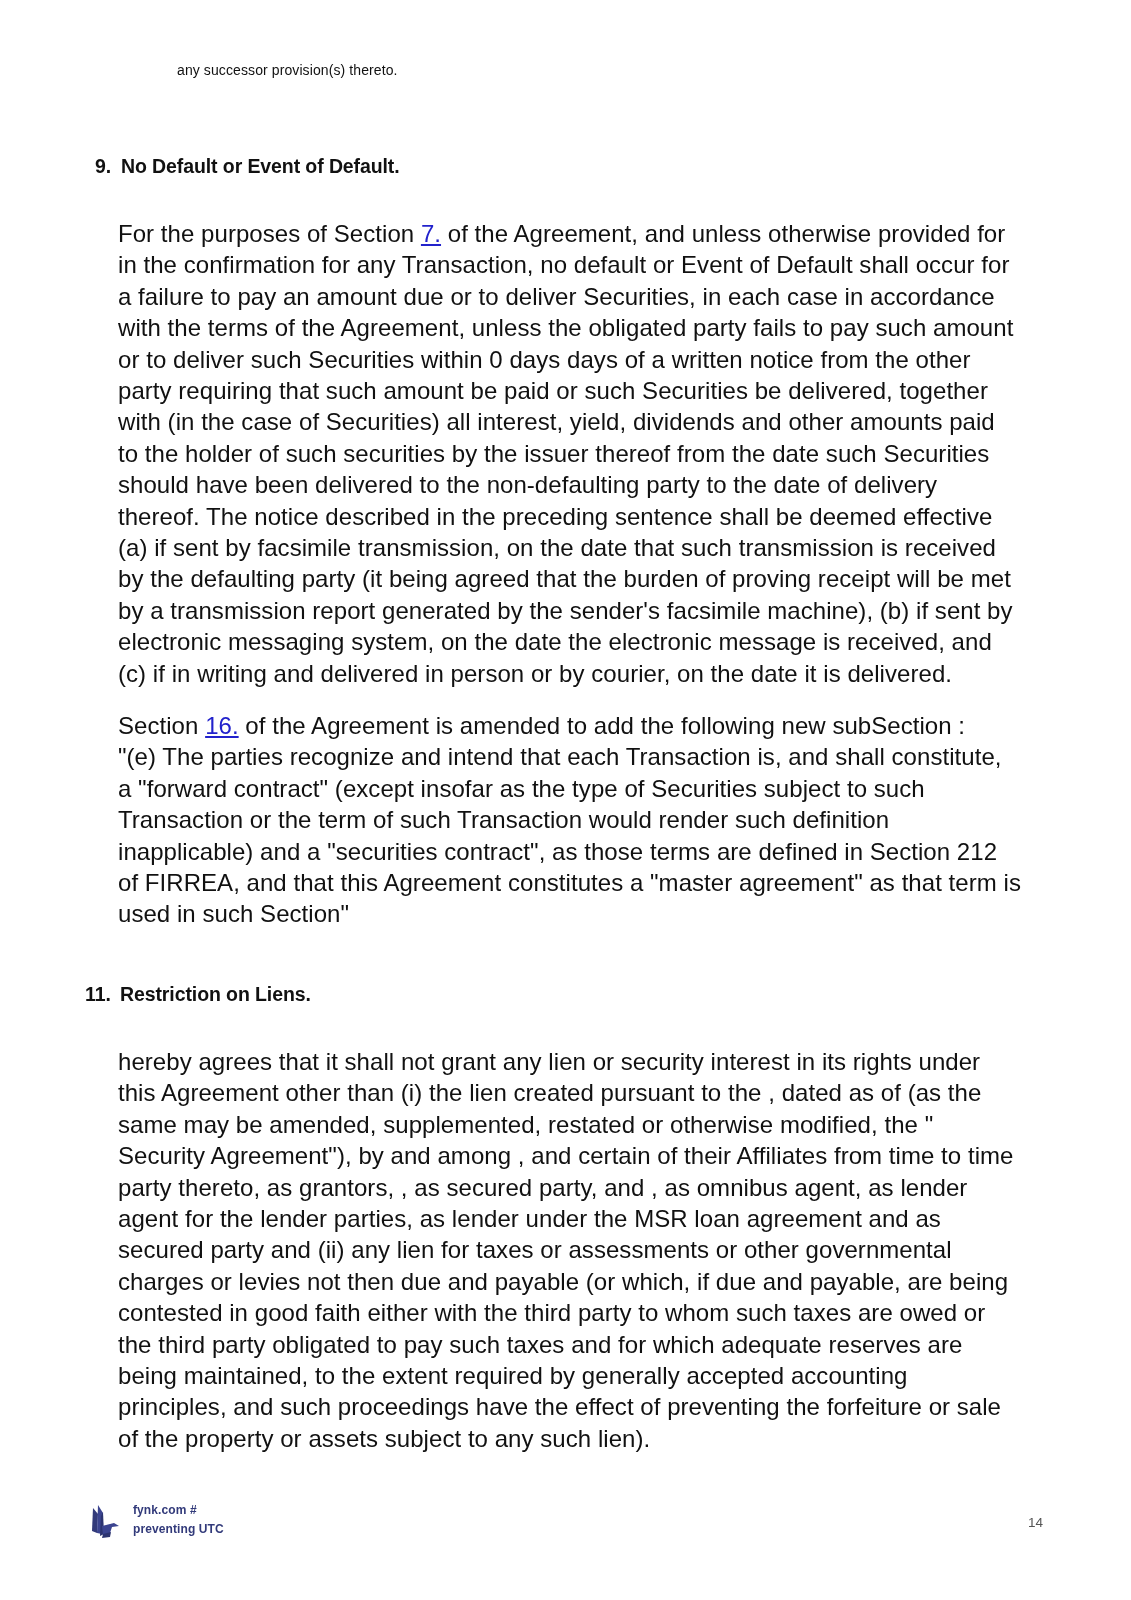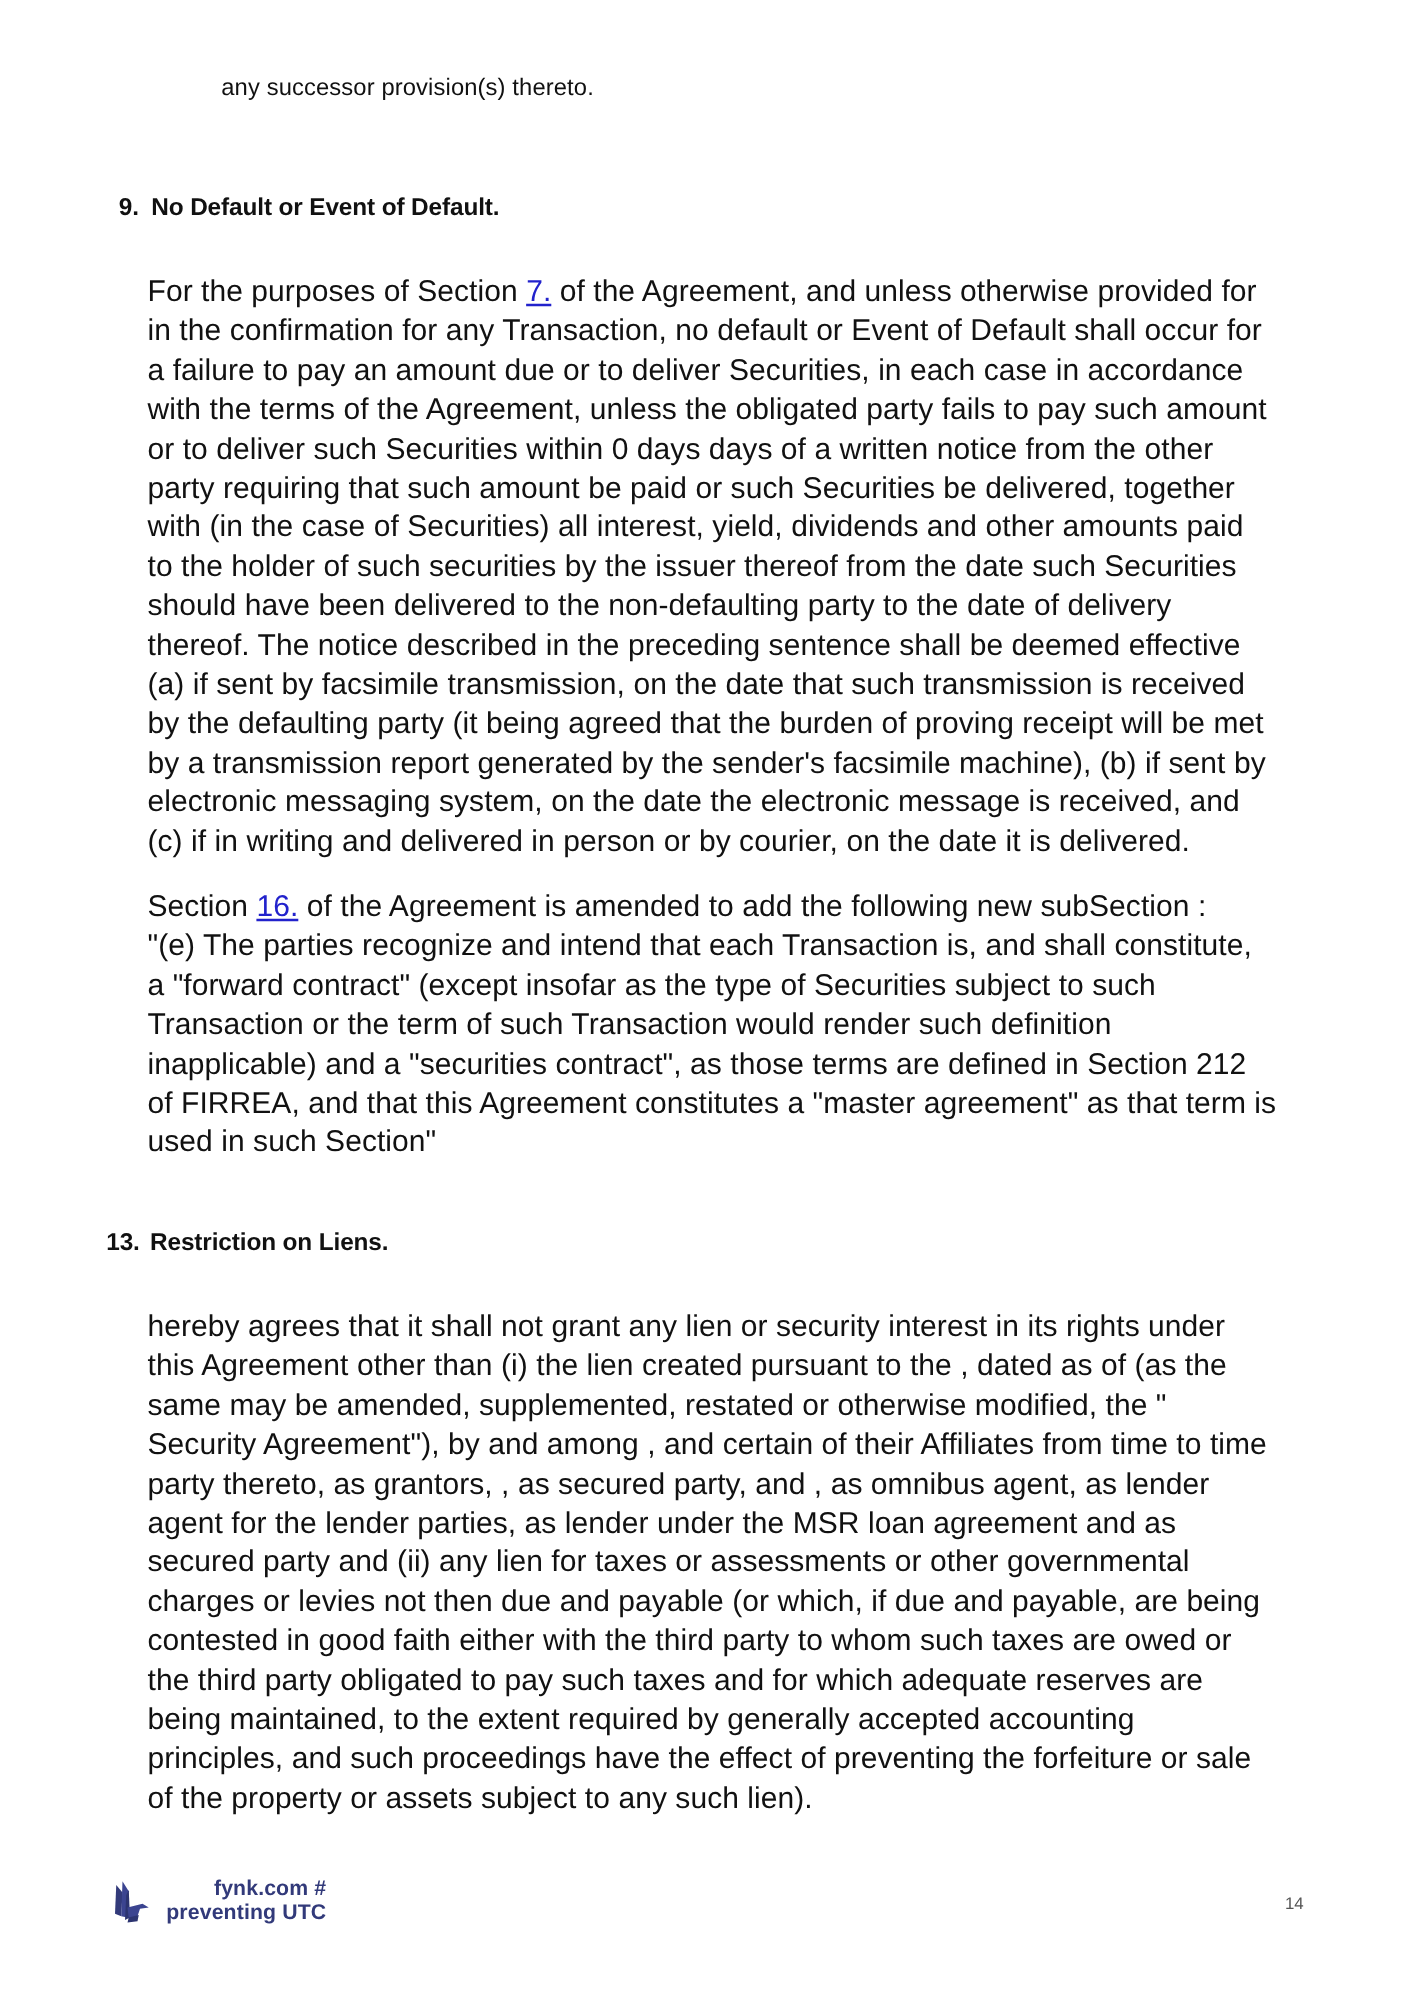--- a/index.html
+++ b/index.html
@@ -22,21 +22,21 @@
     left: 0;
     top: 0;
     width: 1131px;
   }
   .continued-line {
     margin: 0;
     padding: 0;
     position: absolute;
     left: 177px;
     top: 55px;
-    font-size: 19px;
+    font-size: 14px;
     line-height: 31px;
     color: #111111;
     letter-spacing: 0.1px;
   }
   .section {
     position: absolute;
     left: 0;
     width: 1131px;
   }
   .sec-heading {
@@ -94,26 +94,25 @@
     align-items: center;
     gap: 11px;
   }
   .logo-mark {
     width: 34px;
     height: 40px;
     display: block;
     flex: 0 0 auto;
   }
   .footer-text {
-    font-size: 17px;
+    font-size: 12px;
     font-weight: bold;
     line-height: 19px;
     color: #323a7a;
     letter-spacing: 0.1px;
-    text-align: right;
   }
   .footer-text div { white-space: nowrap; }
   .page-number {
     position: absolute;
     right: 88px;
     top: 54px;
     font-size: 13.5px;
     line-height: 18px;
     color: #555555;
     text-align: center;
@@ -140,21 +139,21 @@
 
     <div class="section" style="top:672px;">
       <p class="sec-body" style="margin-top:38px;">
         <span>Section </span><a class="xlink" href="#">16.</a><span> of the Agreement is amended to add the following new subSection :</span>
       </p>
       <p class="sec-body" style="margin-top:0;">"(e) The parties recognize and intend that each Transaction is, and shall constitute, a "forward contract" (except insofar as the type of Securities subject to such Transaction or the term of such Transaction would render such definition inapplicable) and a "securities contract", as those terms are defined in Section 212 of FIRREA, and that this Agreement constitutes a "master agreement" as that term is used in such Section"</p>
     </div>
 
     <div class="section" style="top:960px;">
       <h2 class="sec-heading wide">
-        <span class="num">13.</span>
+        <span class="num">11.</span>
         <span class="ttl">Restriction on Liens.</span>
       </h2>
       <p class="sec-body" style="margin-top:38px;">hereby agrees that it shall not grant any lien or security interest in its rights under this Agreement other than (i) the lien created pursuant to the , dated as of (as the same may be amended, supplemented, restated or otherwise modified, the " Security Agreement"), by and among , and certain of their Affiliates from time to time party thereto, as grantors, , as secured party, and , as omnibus agent, as lender agent for the lender parties, as lender under the MSR loan agreement and as secured party and (ii) any lien for taxes or assessments or other governmental charges or levies not then due and payable (or which, if due and payable, are being contested in good faith either with the third party to whom such taxes are owed or the third party obligated to pay such taxes and for which adequate reserves are being maintained, to the extent required by generally accepted accounting principles, and such proceedings have the effect of preventing the forfeiture or sale of the property or assets subject to any such lien).</p>
     </div>
 
   </div>
 
   <div class="footer">
     <div class="footer-brand">
       <svg class="logo-mark" viewBox="0 0 34 40" aria-hidden="true">

